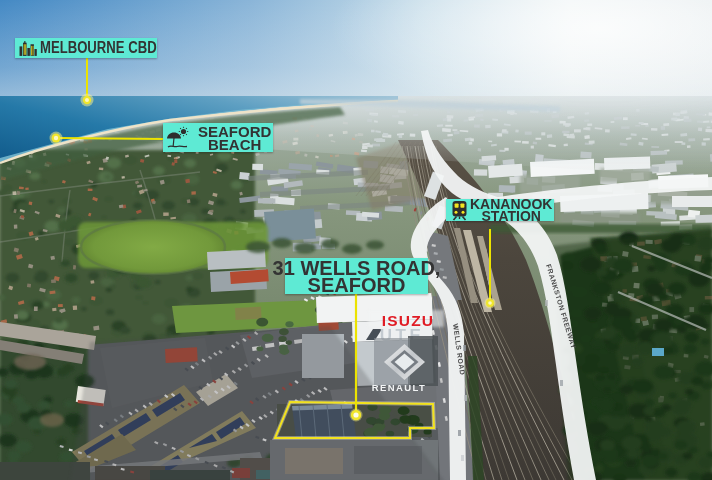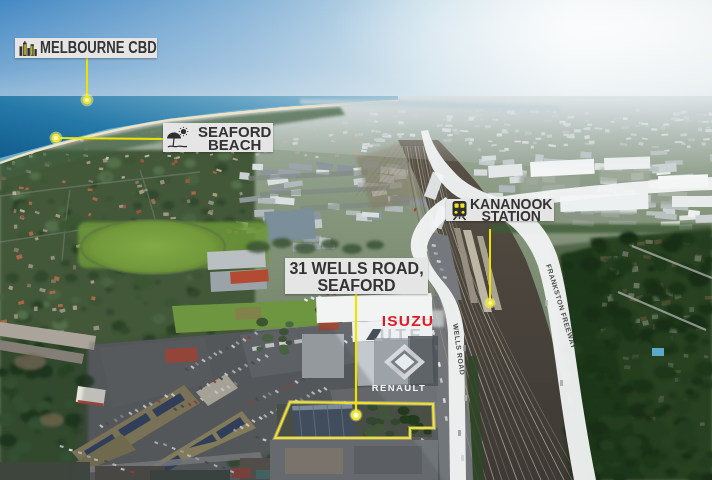--- a/index.html
+++ b/index.html
@@ -1,17 +1,17 @@
 <!DOCTYPE html>
 <html><head>
 <meta charset="utf-8">
 <style>
   html,body{margin:0;padding:0;background:#000;}
   #stage{position:relative;width:712px;height:480px;overflow:hidden;font-family:"Liberation Sans",sans-serif;}
-  .lbl{position:absolute;background:#e5e5e5;color:#333;font-weight:bold;display:flex;align-items:center;box-shadow:0 1px 2px rgba(0,0,0,.3);}
+  .lbl{position:absolute;background:#5eead4;color:#333;font-weight:bold;display:flex;align-items:center;box-shadow:0 1px 2px rgba(0,0,0,.3);}
   .lbl .tx{text-align:center;line-height:1.07;transform:scaleX(.87);transform-origin:center;white-space:nowrap;}
 </style>
 </head>
 <body>
 <div id="stage">
 
 <svg width="712" height="480" viewBox="0 0 712 480" style="position:absolute;left:0;top:0">
 <defs>
   <linearGradient id="sky" x1="0" y1="0" x2="1" y2="0">
     <stop offset="0" stop-color="#4489c4"></stop>
@@ -1629,16 +1629,16 @@
     <rect x="10.4" y="3.4" width="4.0" height="4.4" rx="0.8" fill="#f2e420"></rect>
     <circle cx="6" cy="12.2" r="1.5" fill="#f2e420"></circle>
     <circle cx="13" cy="12.2" r="1.5" fill="#f2e420"></circle>
     <line x1="6.5" y1="16.5" x2="3.5" y2="20" stroke="#2e2e2e" stroke-width="1.6"></line>
     <line x1="12.5" y1="16.5" x2="15.5" y2="20" stroke="#2e2e2e" stroke-width="1.6"></line>
     <line x1="9.5" y1="16.5" x2="9.5" y2="19" stroke="#2e2e2e" stroke-width="1.4"></line>
   </svg>
   <div class="tx" style="margin-left:-3px;transform:scaleX(1);line-height:12.5px;">KANANOOK<br>STATION</div>
 </div>
 
-<div class="lbl" style="left:285px;top:258px;width:143px;height:36px;font-size:16px;justify-content:center;">
+<div class="lbl" style="left:285px;top:258px;width:143px;height:36px;font-size:20px;justify-content:center;">
   <div class="tx" style="transform:scaleX(1);line-height:17px;padding-top:2px;">31 WELLS ROAD,<br>SEAFORD</div>
 </div>
 </div>
 
 </body></html>

